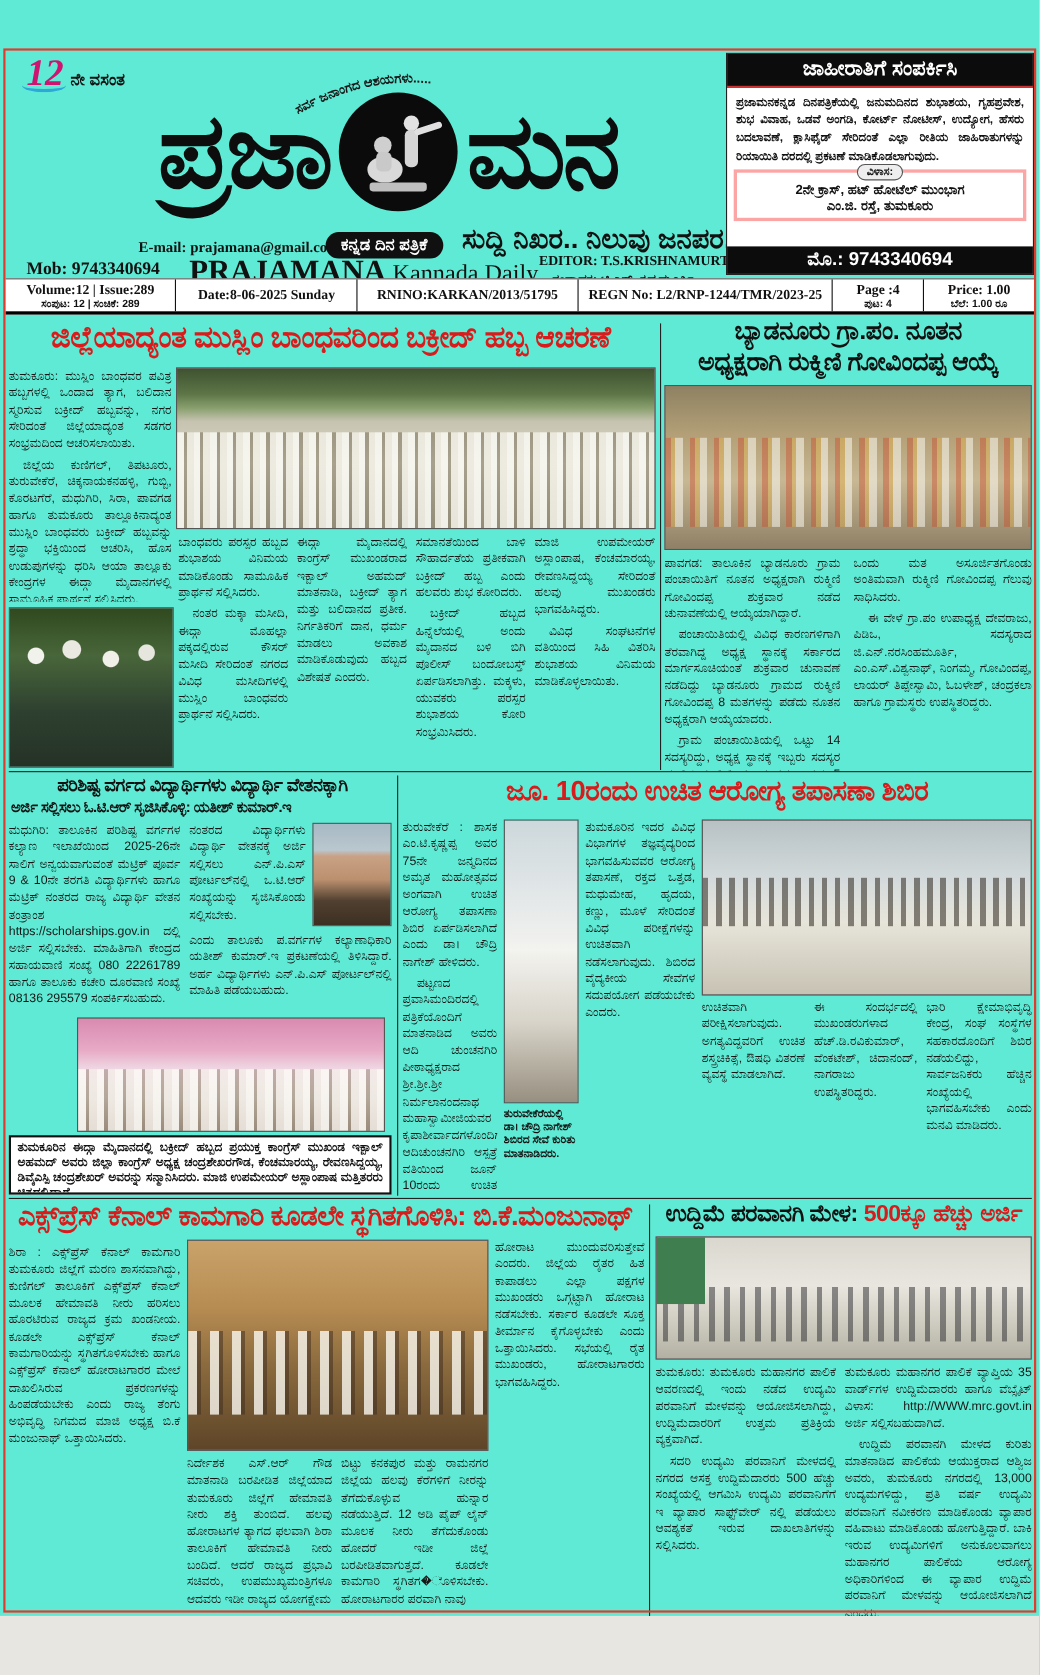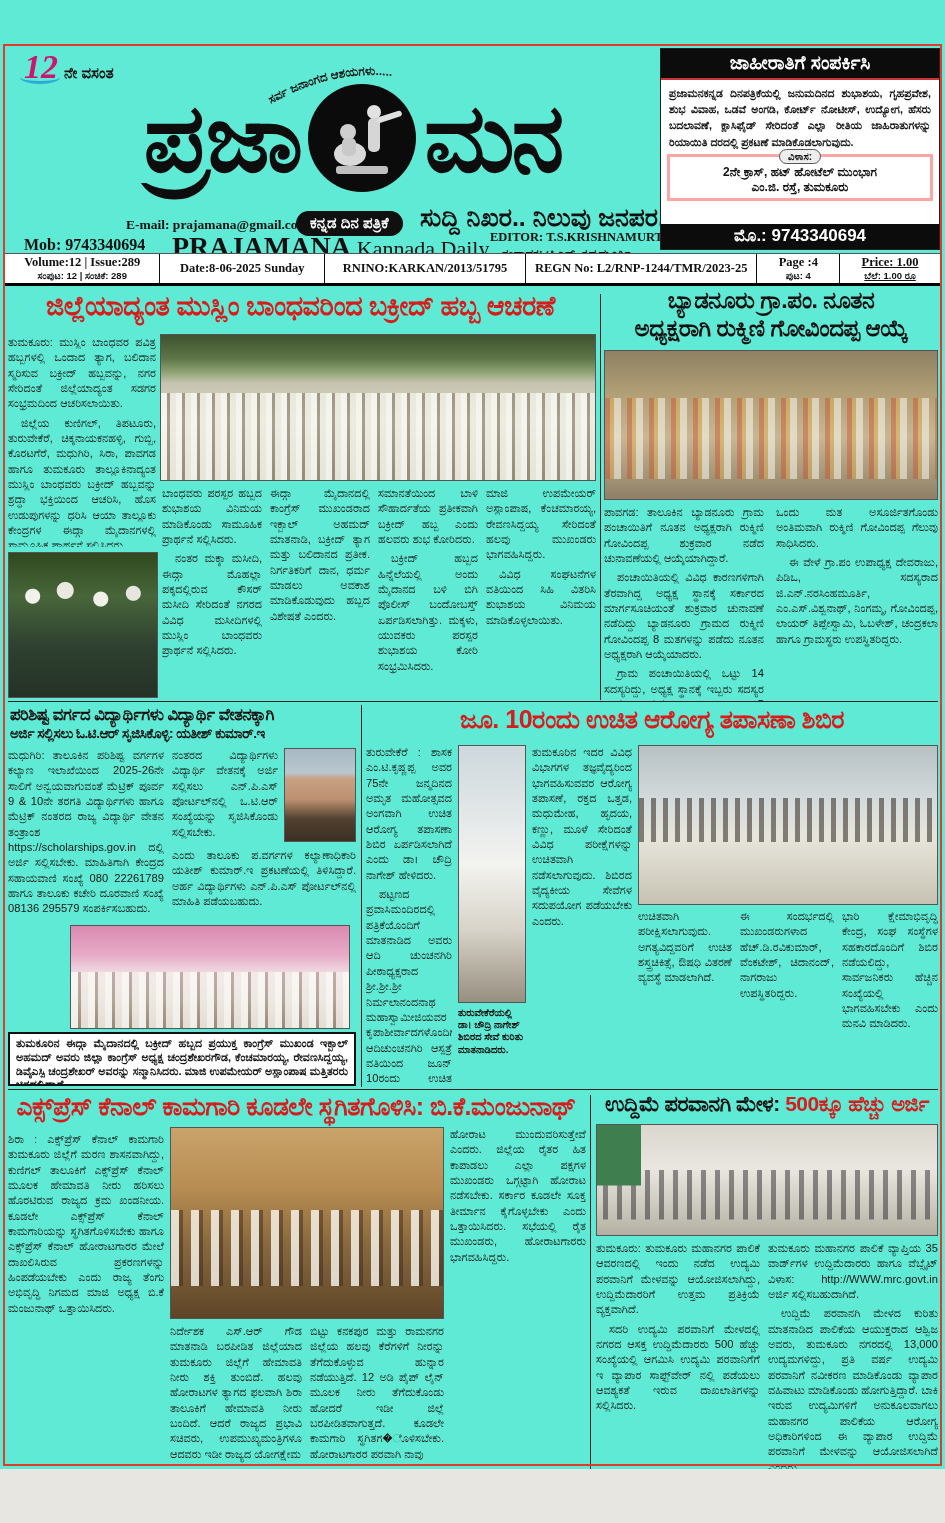--- a/index.html
+++ b/index.html
@@ -48,21 +48,21 @@
   #adbox .addr .lbl { position:absolute; top:-8px; left:50%; transform:translateX(-50%);
     background:#eee; border:1px solid #555; border-radius:8px; font-size:10px; padding:0 8px; }
   #adbox .ft { background:#0c0c0c; color:#fff; text-align:center; font-size:17px; font-weight:800;
     padding:2px 0 3px; margin-top:auto; }
 
   
   #infobar { left:5px; top:253px; width:935px; height:33px; display:flex; align-items:stretch;
     border-bottom:3px solid #000; border-top:1px solid #555; background:#fff; }
   .ib { display:flex; flex-direction:column; justify-content:center; text-align:center;
     padding:1px 9px; border-right:1.5px solid #111; }
-  .ib:last-child { border-right:none;text-decoration:underline; }
+  .ib:last-child { border-right:none; }
   .ib .en { font:700 12.5px "Liberation Serif", serif; white-space:nowrap; }
   .ib .kn { font-size:9.5px; font-weight:700; white-space:nowrap; }
 
   
   .hl { position:absolute; font-weight:800; text-align:center; line-height:1.12; letter-spacing:-0.5px;}
   .hl.red { color:#d81b1b; }
   .col { position:absolute; overflow:hidden; font-size:11.2px; line-height:1.37; text-align:justify;
     color:#161616; }
   .col p { margin:0 0 4px; text-indent:13px; }
   .col p.nofirst { text-indent:0; }
@@ -221,21 +221,21 @@
     <p>ಪಂಚಾಯಿತಿಯಲ್ಲಿ ವಿವಿಧ ಕಾರಣಗಳಿಗಾಗಿ ತೆರವಾಗಿದ್ದ ಅಧ್ಯಕ್ಷ ಸ್ಥಾನಕ್ಕೆ ಸರ್ಕಾರದ ಮಾರ್ಗಸೂಚಿಯಂತೆ ಶುಕ್ರವಾರ ಚುನಾವಣೆ ನಡೆದಿದ್ದು ಬ್ಯಾಡನೂರು ಗ್ರಾಮದ ರುಕ್ಮಿಣಿ ಗೋವಿಂದಪ್ಪ 8 ಮತಗಳನ್ನು ಪಡೆದು ನೂತನ ಅಧ್ಯಕ್ಷರಾಗಿ ಆಯ್ಕೆಯಾದರು.</p>
     <p>ಗ್ರಾಮ ಪಂಚಾಯಿತಿಯಲ್ಲಿ ಒಟ್ಟು 14 ಸದಸ್ಯರಿದ್ದು, ಅಧ್ಯಕ್ಷ ಸ್ಥಾನಕ್ಕೆ ಇಬ್ಬರು ಸದಸ್ಯರ ಮಧ್ಯೆ ತೀವ್ರ ಪೈಪೋಟಿ ಏರ್ಪಟ್ಟಿತ್ತು. ಅಕ್ಕಮ್ಮ 5 ಮತಗಳನ್ನು ಪಡೆದರೆ ಎದುರಾಳಿ ರುಕ್ಮಿಣಿ ಗೋವಿಂದಪ್ಪ 8 ಮತಗಳನ್ನು ಪಡೆದರು.</p>
   </div>
   <div class="col" style="left:776px; top:505px; width:162px; height:196px;">
     <p class="nofirst">ಒಂದು ಮತ ಅಸೂರ್ಜಿತಗೊಂಡು ಅಂತಿಮವಾಗಿ ರುಕ್ಮಿಣಿ ಗೋವಿಂದಪ್ಪ ಗೆಲುವು ಸಾಧಿಸಿದರು.</p>
     <p>ಈ ವೇಳೆ ಗ್ರಾ.ಪಂ ಉಪಾಧ್ಯಕ್ಷ ದೇವರಾಜು, ಪಿಡಿಒ, ಸದಸ್ಯರಾದ ಜಿ.ಎನ್.ನರಸಿಂಹಮೂರ್ತಿ, ಎಂ.ಎಸ್.ವಿಶ್ವನಾಥ್, ನಿಂಗಮ್ಮ, ಗೋವಿಂದಪ್ಪ, ಲಾಯರ್ ತಿಪ್ಪೇಸ್ವಾಮಿ, ಓಬಳೇಶ್, ಚಂದ್ರಕಲಾ ಹಾಗೂ ಗ್ರಾಮಸ್ಥರು ಉಪಸ್ಥಿತರಿದ್ದರು.</p>
   </div>
 
   <div class="hrule" style="left:8px; top:701px; width:930px;"></div>
 
-  <div class="hl" style="left:10px; top:705px; width:348px; font-size:16.5px; text-align:left;">ಪರಿಶಿಷ್ಟ ವರ್ಗದ ವಿದ್ಯಾರ್ಥಿಗಳು ವಿದ್ಯಾರ್ಥಿ ವೇತನಕ್ಕಾಗಿ</div>
+  <div class="hl" style="left:10px; top:705px; width:348px; font-size:16.5px; text-align:center;">ಪರಿಶಿಷ್ಟ ವರ್ಗದ ವಿದ್ಯಾರ್ಥಿಗಳು ವಿದ್ಯಾರ್ಥಿ ವೇತನಕ್ಕಾಗಿ</div>
   <div class="hl" style="left:10px; top:726px; width:348px; font-size:13.5px; text-align:left;">ಅರ್ಜಿ ಸಲ್ಲಿಸಲು ಓ.ಟಿ.ಆರ್ ಸೃಜಿಸಿಕೊಳ್ಳಿ: ಯತೀಶ್ ಕುಮಾರ್.ಇ</div>
   <div class="col" style="left:8px; top:748px; width:156px; height:174px;">
     <p class="nofirst">ಮಧುಗಿರಿ: ತಾಲೂಕಿನ ಪರಿಶಿಷ್ಟ ವರ್ಗಗಳ ಕಲ್ಯಾಣ ಇಲಾಖೆಯಿಂದ 2025-26ನೇ ಸಾಲಿಗೆ ಅನ್ವಯವಾಗುವಂತೆ ಮೆಟ್ರಿಕ್ ಪೂರ್ವ 9 &amp; 10ನೇ ತರಗತಿ ವಿದ್ಯಾರ್ಥಿಗಳು ಹಾಗೂ ಮೆಟ್ರಿಕ್ ನಂತರದ ರಾಜ್ಯ ವಿದ್ಯಾರ್ಥಿ ವೇತನ ತಂತ್ರಾಂಶ https://scholarships.gov.in ದಲ್ಲಿ ಅರ್ಜಿ ಸಲ್ಲಿಸಬೇಕು. ಮಾಹಿತಿಗಾಗಿ ಕೇಂದ್ರದ ಸಹಾಯವಾಣಿ ಸಂಖ್ಯೆ 080 22261789 ಹಾಗೂ ತಾಲೂಕು ಕಚೇರಿ ದೂರವಾಣಿ ಸಂಖ್ಯೆ 08136 295579 ಸಂಪರ್ಕಿಸಬಹುದು.</p>
   </div>
   <div class="col" style="left:172px; top:748px; width:106px; height:96px;">
     <p class="nofirst">ನಂತರದ ವಿದ್ಯಾರ್ಥಿಗಳು ವಿದ್ಯಾರ್ಥಿ ವೇತನಕ್ಕೆ ಅರ್ಜಿ ಸಲ್ಲಿಸಲು ಎನ್.ಪಿ.ಎಸ್ ಪೋರ್ಟಲ್‌ನಲ್ಲಿ ಒ.ಟಿ.ಆರ್ ಸಂಖ್ಯೆಯನ್ನು ಸೃಜಿಸಿಕೊಂಡು ಸಲ್ಲಿಸಬೇಕು.</p>
   </div>
   <div class="photo ph-portrait" style="left:284px; top:748px; width:72px; height:94px;"></div>
   <div class="col" style="left:172px; top:848px; width:184px; height:74px;">
     <p class="nofirst">ಎಂದು ತಾಲೂಕು ಪ.ವರ್ಗಗಳ ಕಲ್ಯಾಣಾಧಿಕಾರಿ ಯತೀಶ್ ಕುಮಾರ್.ಇ ಪ್ರಕಟಣೆಯಲ್ಲಿ ತಿಳಿಸಿದ್ದಾರೆ. ಅರ್ಹ ವಿದ್ಯಾರ್ಥಿಗಳು ಎನ್.ಪಿ.ಎಸ್ ಪೋರ್ಟಲ್‌ನಲ್ಲಿ ಮಾಹಿತಿ ಪಡೆಯಬಹುದು.</p>

